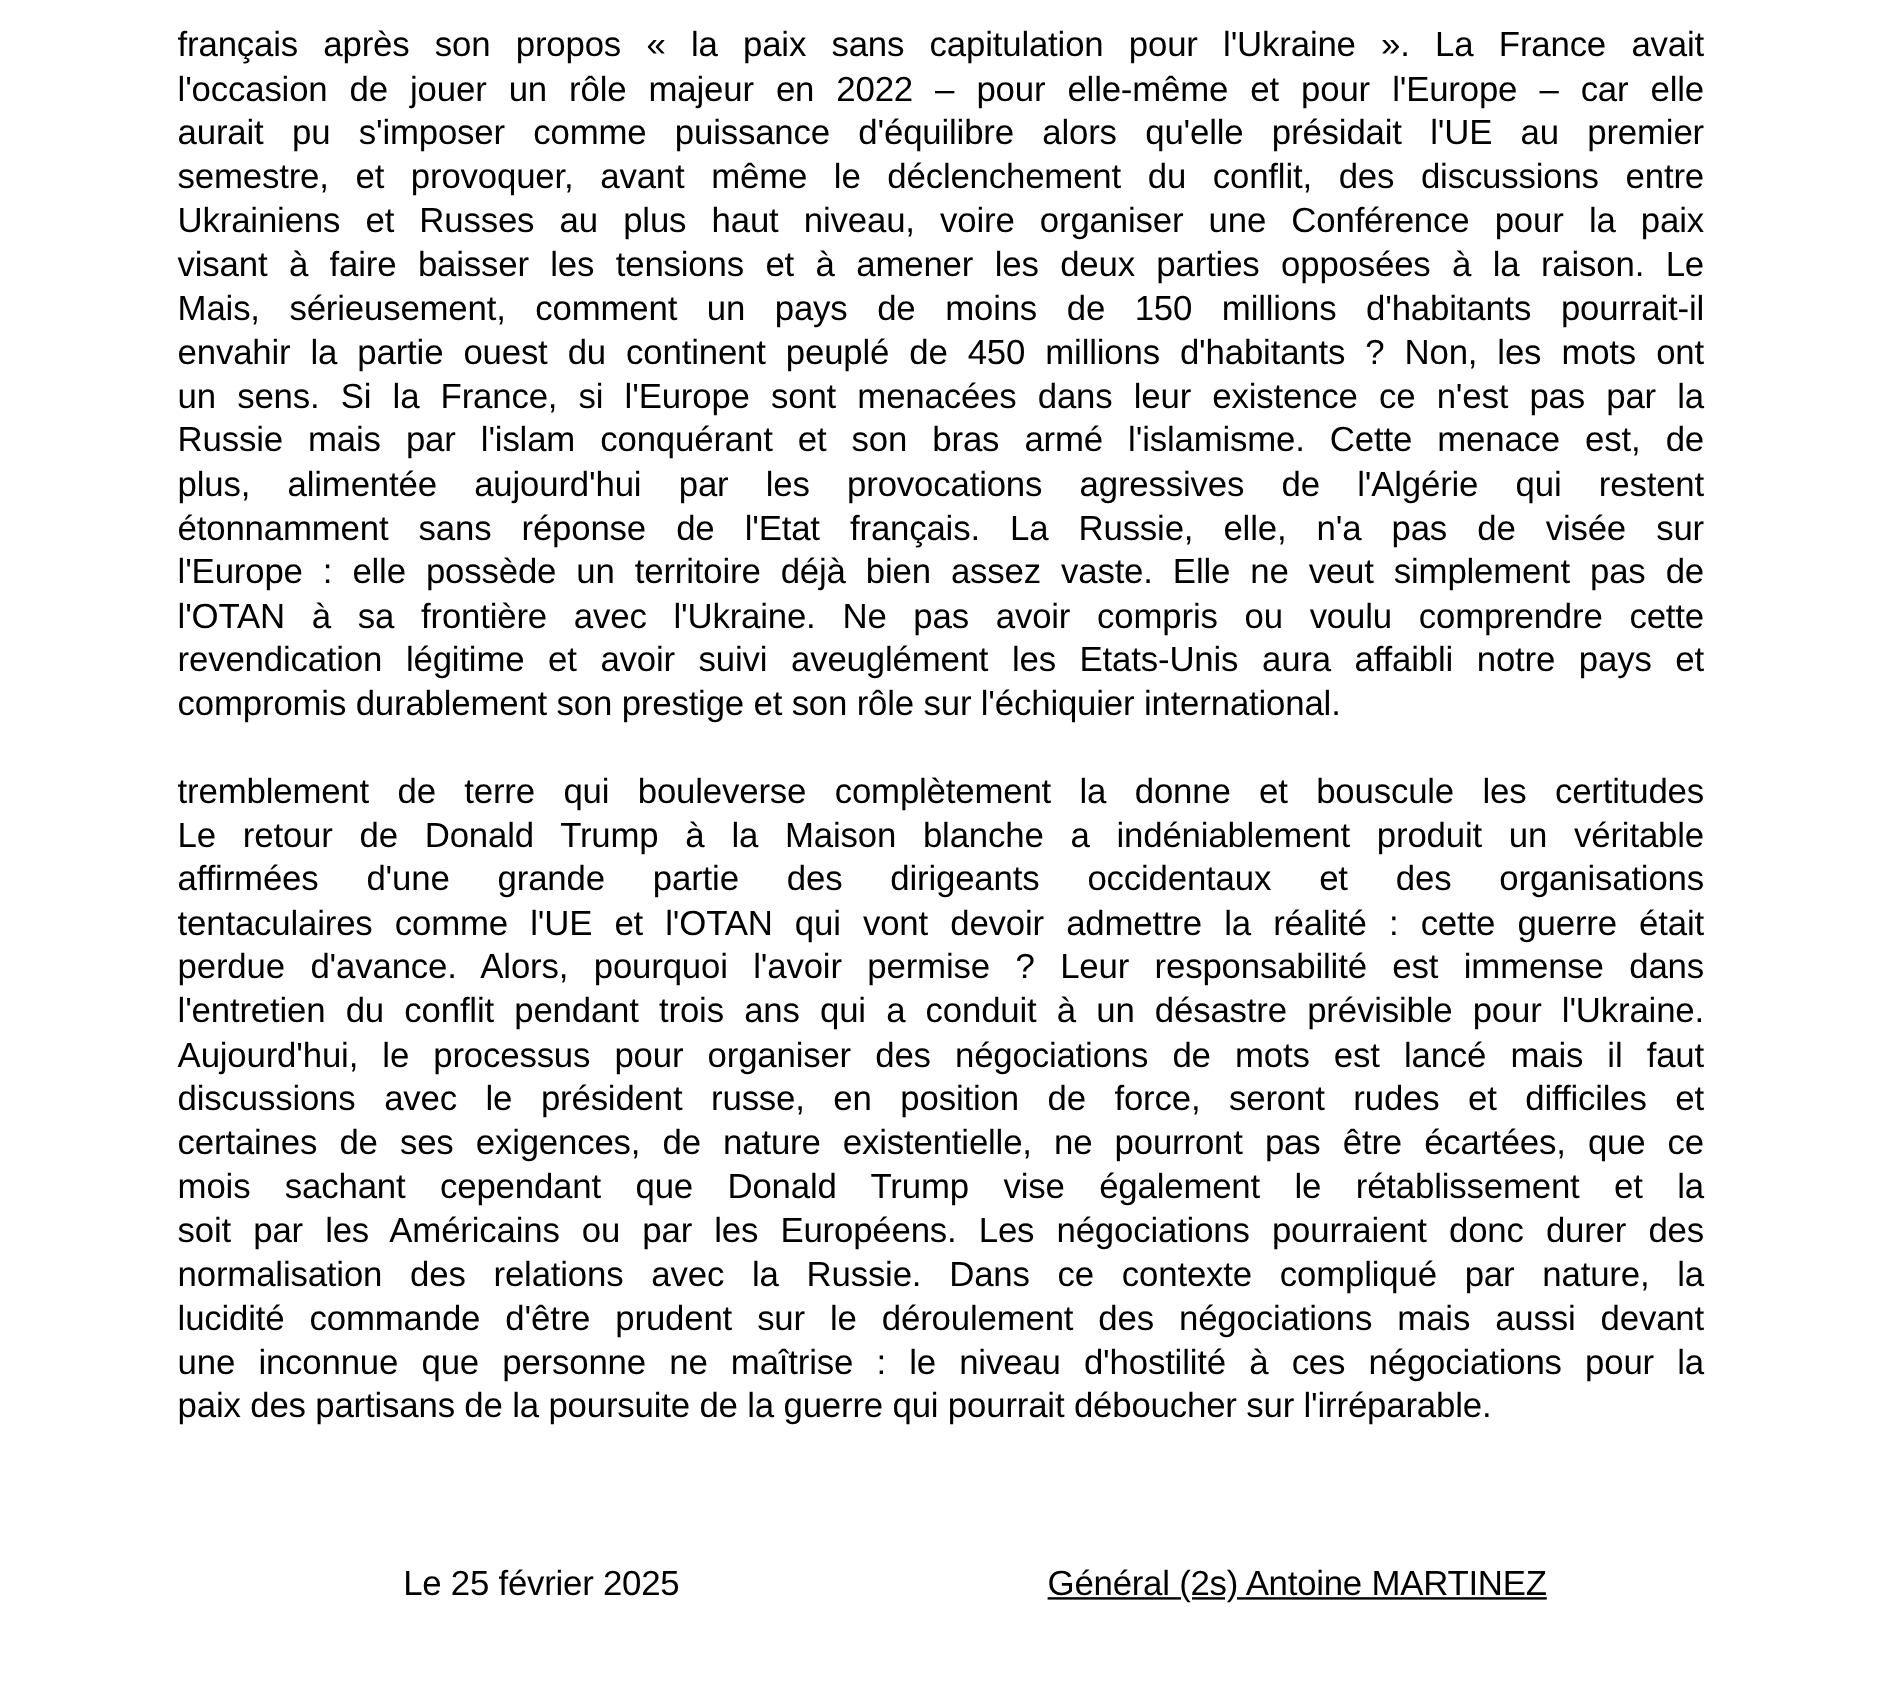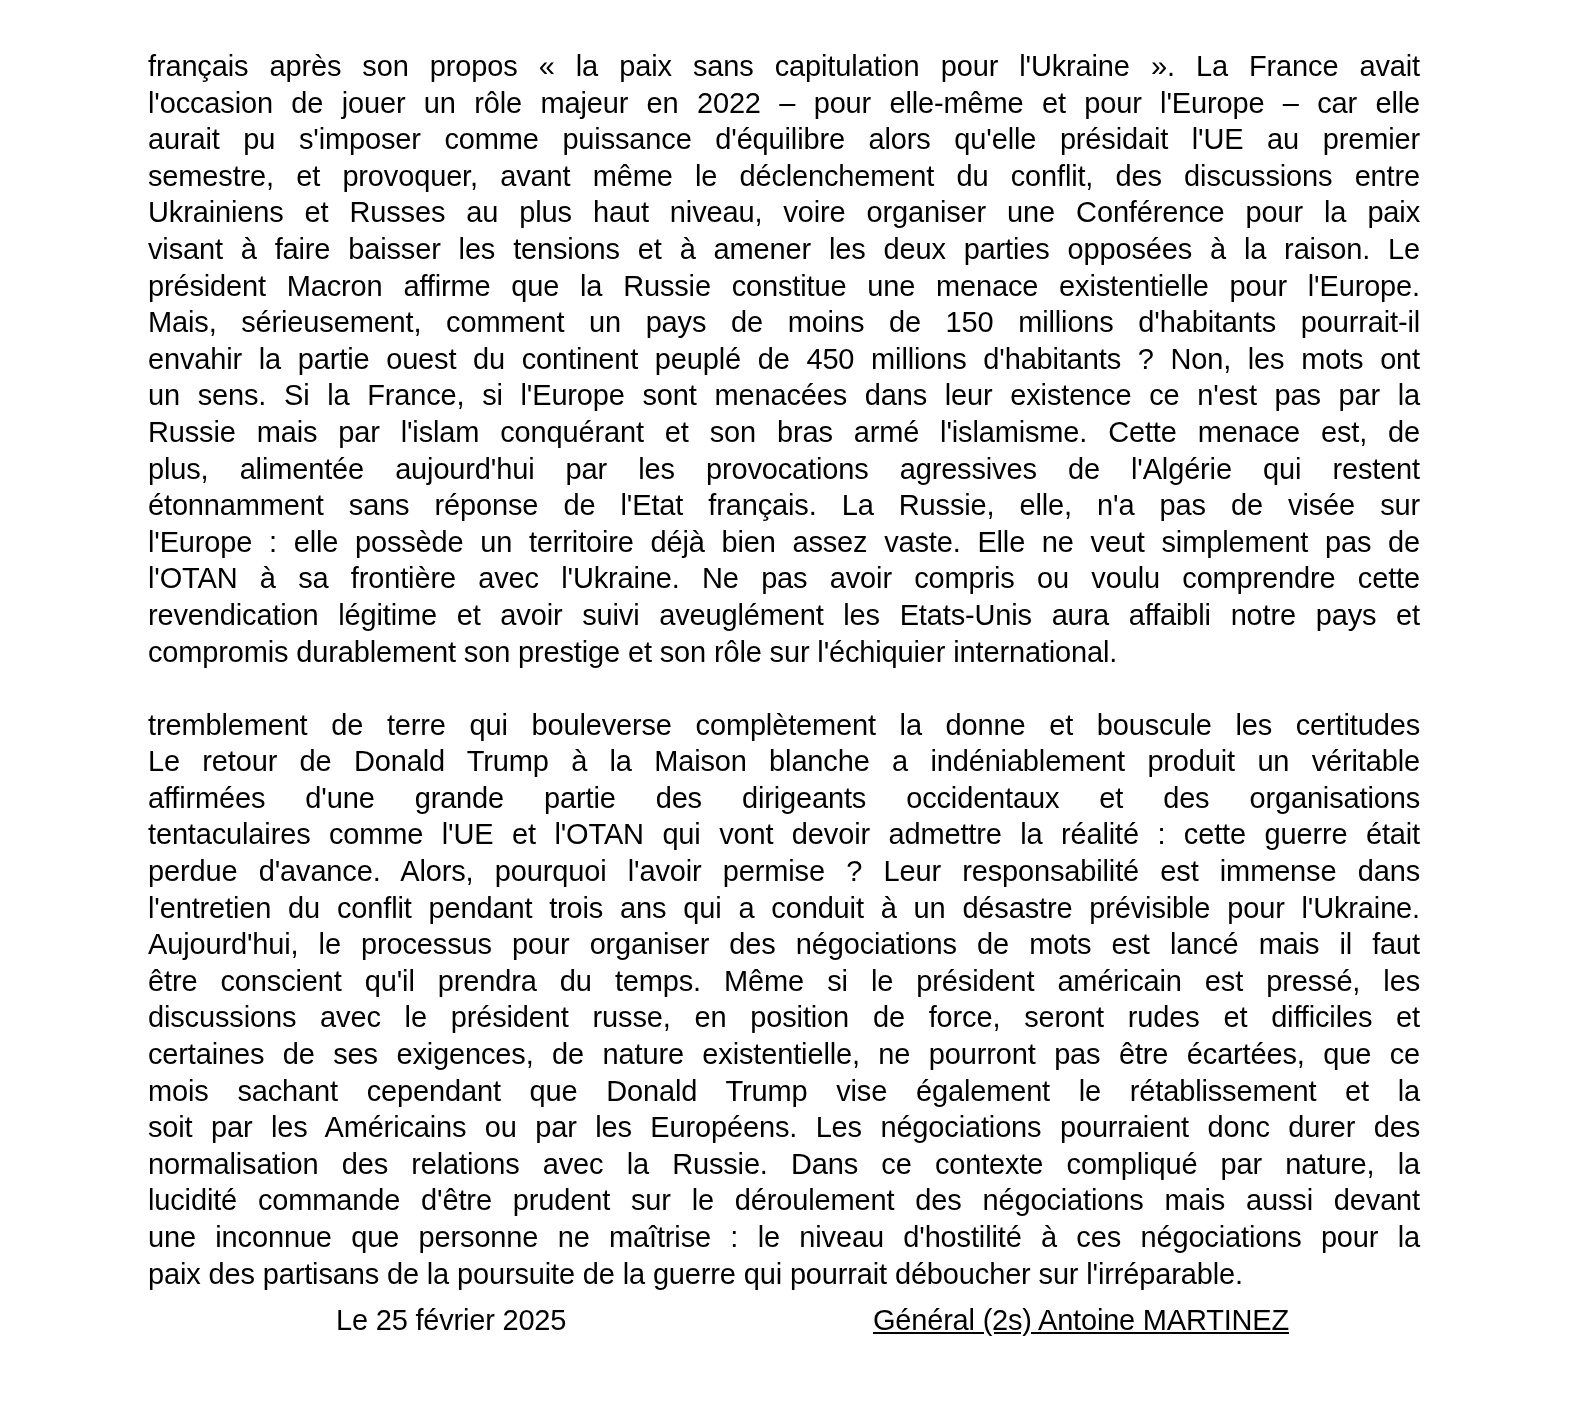--- a/index.html
+++ b/index.html
@@ -13,21 +13,20 @@
       position: relative;
       overflow: hidden;
       font-family: "Liberation Sans", sans-serif;
       color: #000000;
     }
     .page {
       position: absolute;
       left: 148px;
       top: 20px;
       width: 1272px;
-      margin-top: 28px;
     }
     .paragraph {
       margin: 0;
     }
     .line {
       display: block;
       font-size: 29px;
       line-height: 36.6px;
       height: 36.6px;
       white-space: nowrap;
@@ -65,21 +64,20 @@
 <body>
 
 <div class="page">
   <div class="paragraph">
     <span class="line">français après son propos « la paix sans capitulation pour l'Ukraine ». La France avait</span>
     <span class="line">l'occasion de jouer un rôle majeur en 2022 – pour elle-même et pour l'Europe – car elle</span>
     <span class="line">aurait pu s'imposer comme puissance d'équilibre alors qu'elle présidait l'UE au premier</span>
     <span class="line">semestre, et provoquer, avant même le déclenchement du conflit, des discussions entre</span>
     <span class="line">Ukrainiens et Russes au plus haut niveau, voire organiser une Conférence pour la paix</span>
     <span class="line">visant à faire baisser les tensions et à amener les deux parties opposées à la raison.  Le</span>
-    <span class="line">président Macron affirme que la Russie constitue une menace existentielle pour l'Europe.</span>
     <span class="line">Mais, sérieusement, comment un pays de moins de 150 millions d'habitants pourrait-il</span>
     <span class="line">envahir la partie ouest du continent peuplé de 450 millions d'habitants ? Non, les mots ont</span>
     <span class="line">un sens. Si la France, si l'Europe sont menacées dans leur existence ce n'est pas par la</span>
     <span class="line">Russie mais par l'islam conquérant et son bras armé l'islamisme. Cette menace est, de</span>
     <span class="line">plus, alimentée aujourd'hui par les provocations agressives de l'Algérie qui restent</span>
     <span class="line">étonnamment sans réponse de l'Etat français. La Russie, elle, n'a pas de visée sur</span>
     <span class="line">l'Europe : elle possède un territoire déjà bien assez vaste. Elle ne veut simplement pas de</span>
     <span class="line">l'OTAN à sa frontière avec l'Ukraine. Ne pas avoir compris ou voulu comprendre cette</span>
     <span class="line">revendication légitime et avoir suivi aveuglément les Etats-Unis aura affaibli notre pays et</span>
     <span class="line last">compromis durablement son prestige et son rôle sur l'échiquier international.</span>
@@ -88,21 +86,20 @@
   <div class="para-gap"></div>
 
   <div class="paragraph">
     <span class="line">tremblement de terre qui bouleverse complètement la donne et bouscule les certitudes</span>
     <span class="line">Le retour de Donald Trump à la Maison blanche a indéniablement produit un véritable</span>
     <span class="line">affirmées d'une grande partie des dirigeants occidentaux et des organisations</span>
     <span class="line">tentaculaires comme l'UE et l'OTAN qui vont devoir admettre la réalité : cette guerre était</span>
     <span class="line">perdue d'avance. Alors, pourquoi l'avoir permise ? Leur responsabilité est immense dans</span>
     <span class="line">l'entretien du conflit pendant trois ans qui a conduit à un désastre prévisible pour l'Ukraine.</span>
     <span class="line">Aujourd'hui, le processus pour organiser des négociations de mots est lancé mais il faut</span>
-    <span class="line">être conscient qu'il prendra du temps. Même si le président américain est pressé, les</span>
     <span class="line">discussions avec le président russe, en position de force, seront rudes et difficiles et</span>
     <span class="line">certaines de ses exigences, de nature existentielle, ne pourront pas être écartées, que ce</span>
     <span class="line">mois sachant cependant que Donald Trump vise également le rétablissement et la</span>
     <span class="line">soit par les Américains ou par les Européens. Les négociations pourraient donc durer des</span>
     <span class="line">normalisation des relations avec la Russie. Dans ce contexte compliqué par nature, la</span>
     <span class="line">lucidité commande d'être prudent sur le déroulement des négociations mais aussi devant</span>
     <span class="line">une inconnue que personne ne maîtrise : le niveau d'hostilité à ces négociations pour la</span>
     <span class="line last">paix des partisans de la poursuite de la guerre qui pourrait déboucher sur l'irréparable.</span>
   </div>
 </div>

